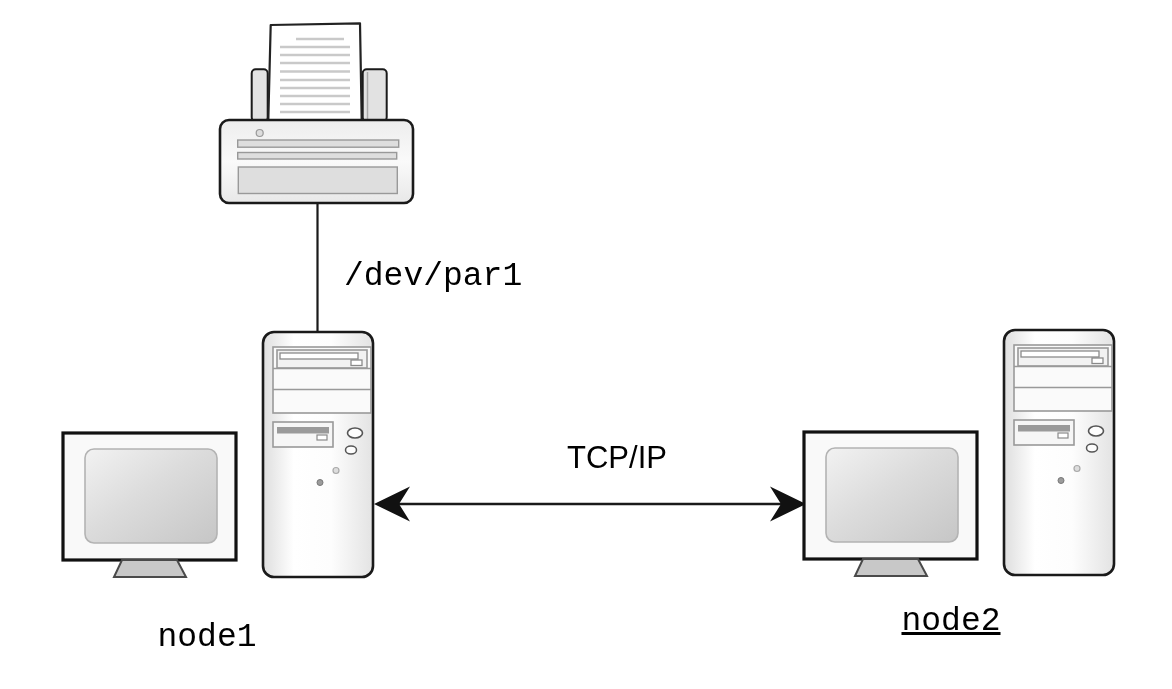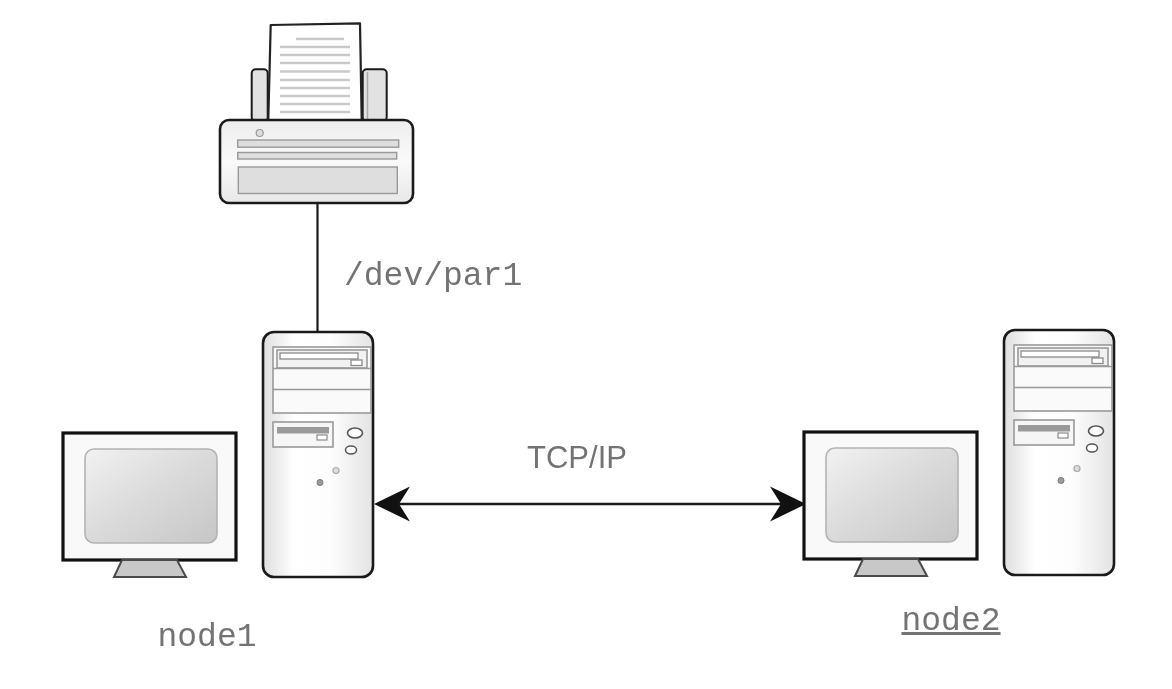--- a/index.html
+++ b/index.html
@@ -7,33 +7,34 @@
     position: relative;
     width: 1172px;
     height: 689px;
     background: #ffffff;
     overflow: hidden;
     font-family: "Liberation Sans", sans-serif;
   }
   #diagram-svg { position: absolute; left: 0; top: 0; }
   .lbl {
     position: absolute;
-    color: #737373;
+    color: #000000;
     white-space: nowrap;
     user-select: none;
   }
   .lbl-mono {
     font-family: "Liberation Mono", "DejaVu Sans Mono", monospace;
     font-size: 33px;
     line-height: 36px;
   }
   .lbl-sans {
     font-family: "Liberation Sans", "DejaVu Sans", sans-serif;
     font-size: 31px;
     line-height: 36px;
+    margin-left: 40px;
   }
   .centered { transform: translateX(-50%); }
   #label-dev-par1 { left: 344px; top: 259px; }
   #label-tcpip    { left: 577px; top: 440px; }
   #label-node1    { left: 207px; top: 620px; }
   #label-node2    { left: 951px; top: 604px; text-decoration: underline; }
 </style>
 </head>
 <body>
 

